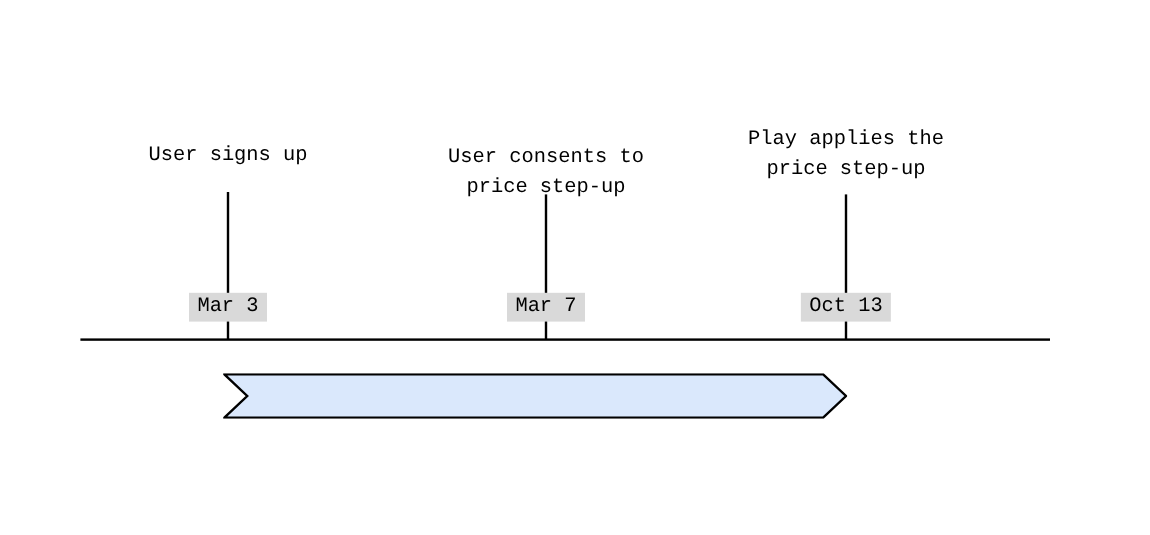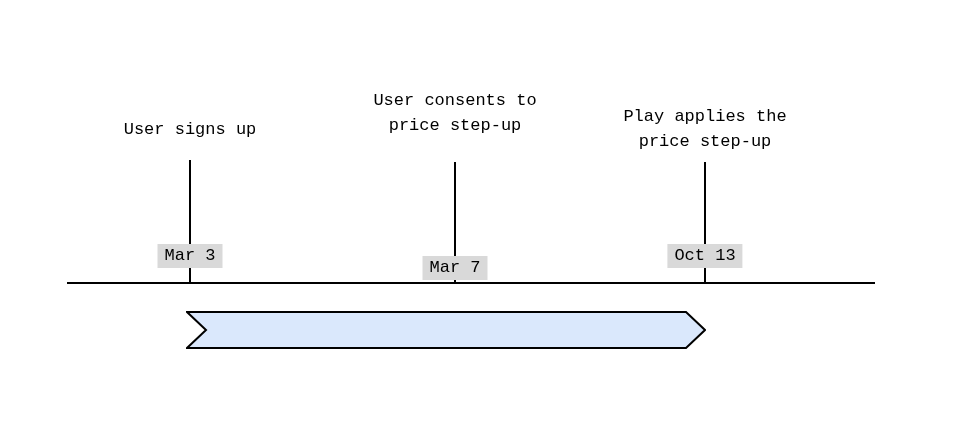--- a/index.html
+++ b/index.html
@@ -72,24 +72,24 @@
 </style>
 </head>
 <body>
 
 <div class="canvas">
 
   <div class="event-title" style="left:190px; top:117px;">User signs up</div>
   <div class="event-line" style="left:189px; top:160px; height:123px;"></div>
   <div class="event-date" style="left:190px; top:244px;">Mar 3</div>
 
-  <div class="event-title" style="left:455px; top:88px;">User consents to
+  <div class="event-title" style="left:455px; top:119px;">User consents to
 price step-up</div>
   <div class="event-line" style="left:454px; top:162px; height:121px;"></div>
-  <div class="event-date" style="left:455px; top:256px;">Mar 7</div>
+  <div class="event-date" style="left:455px; top:244px;">Mar 7</div>
 
   <div class="event-title" style="left:705px; top:104px;">Play applies the
 price step-up</div>
   <div class="event-line" style="left:704px; top:162px; height:121px;"></div>
   <div class="event-date" style="left:705px; top:244px;">Oct 13</div>
 
   <div class="timeline-line"></div>
 
   <svg class="banner" viewBox="0 0 520 38">
     <polygon points="1,1 500,1 519,19 500,37 1,37 20,19" fill="#dae8fc" stroke="#000000" stroke-width="2" stroke-linejoin="miter"></polygon>

